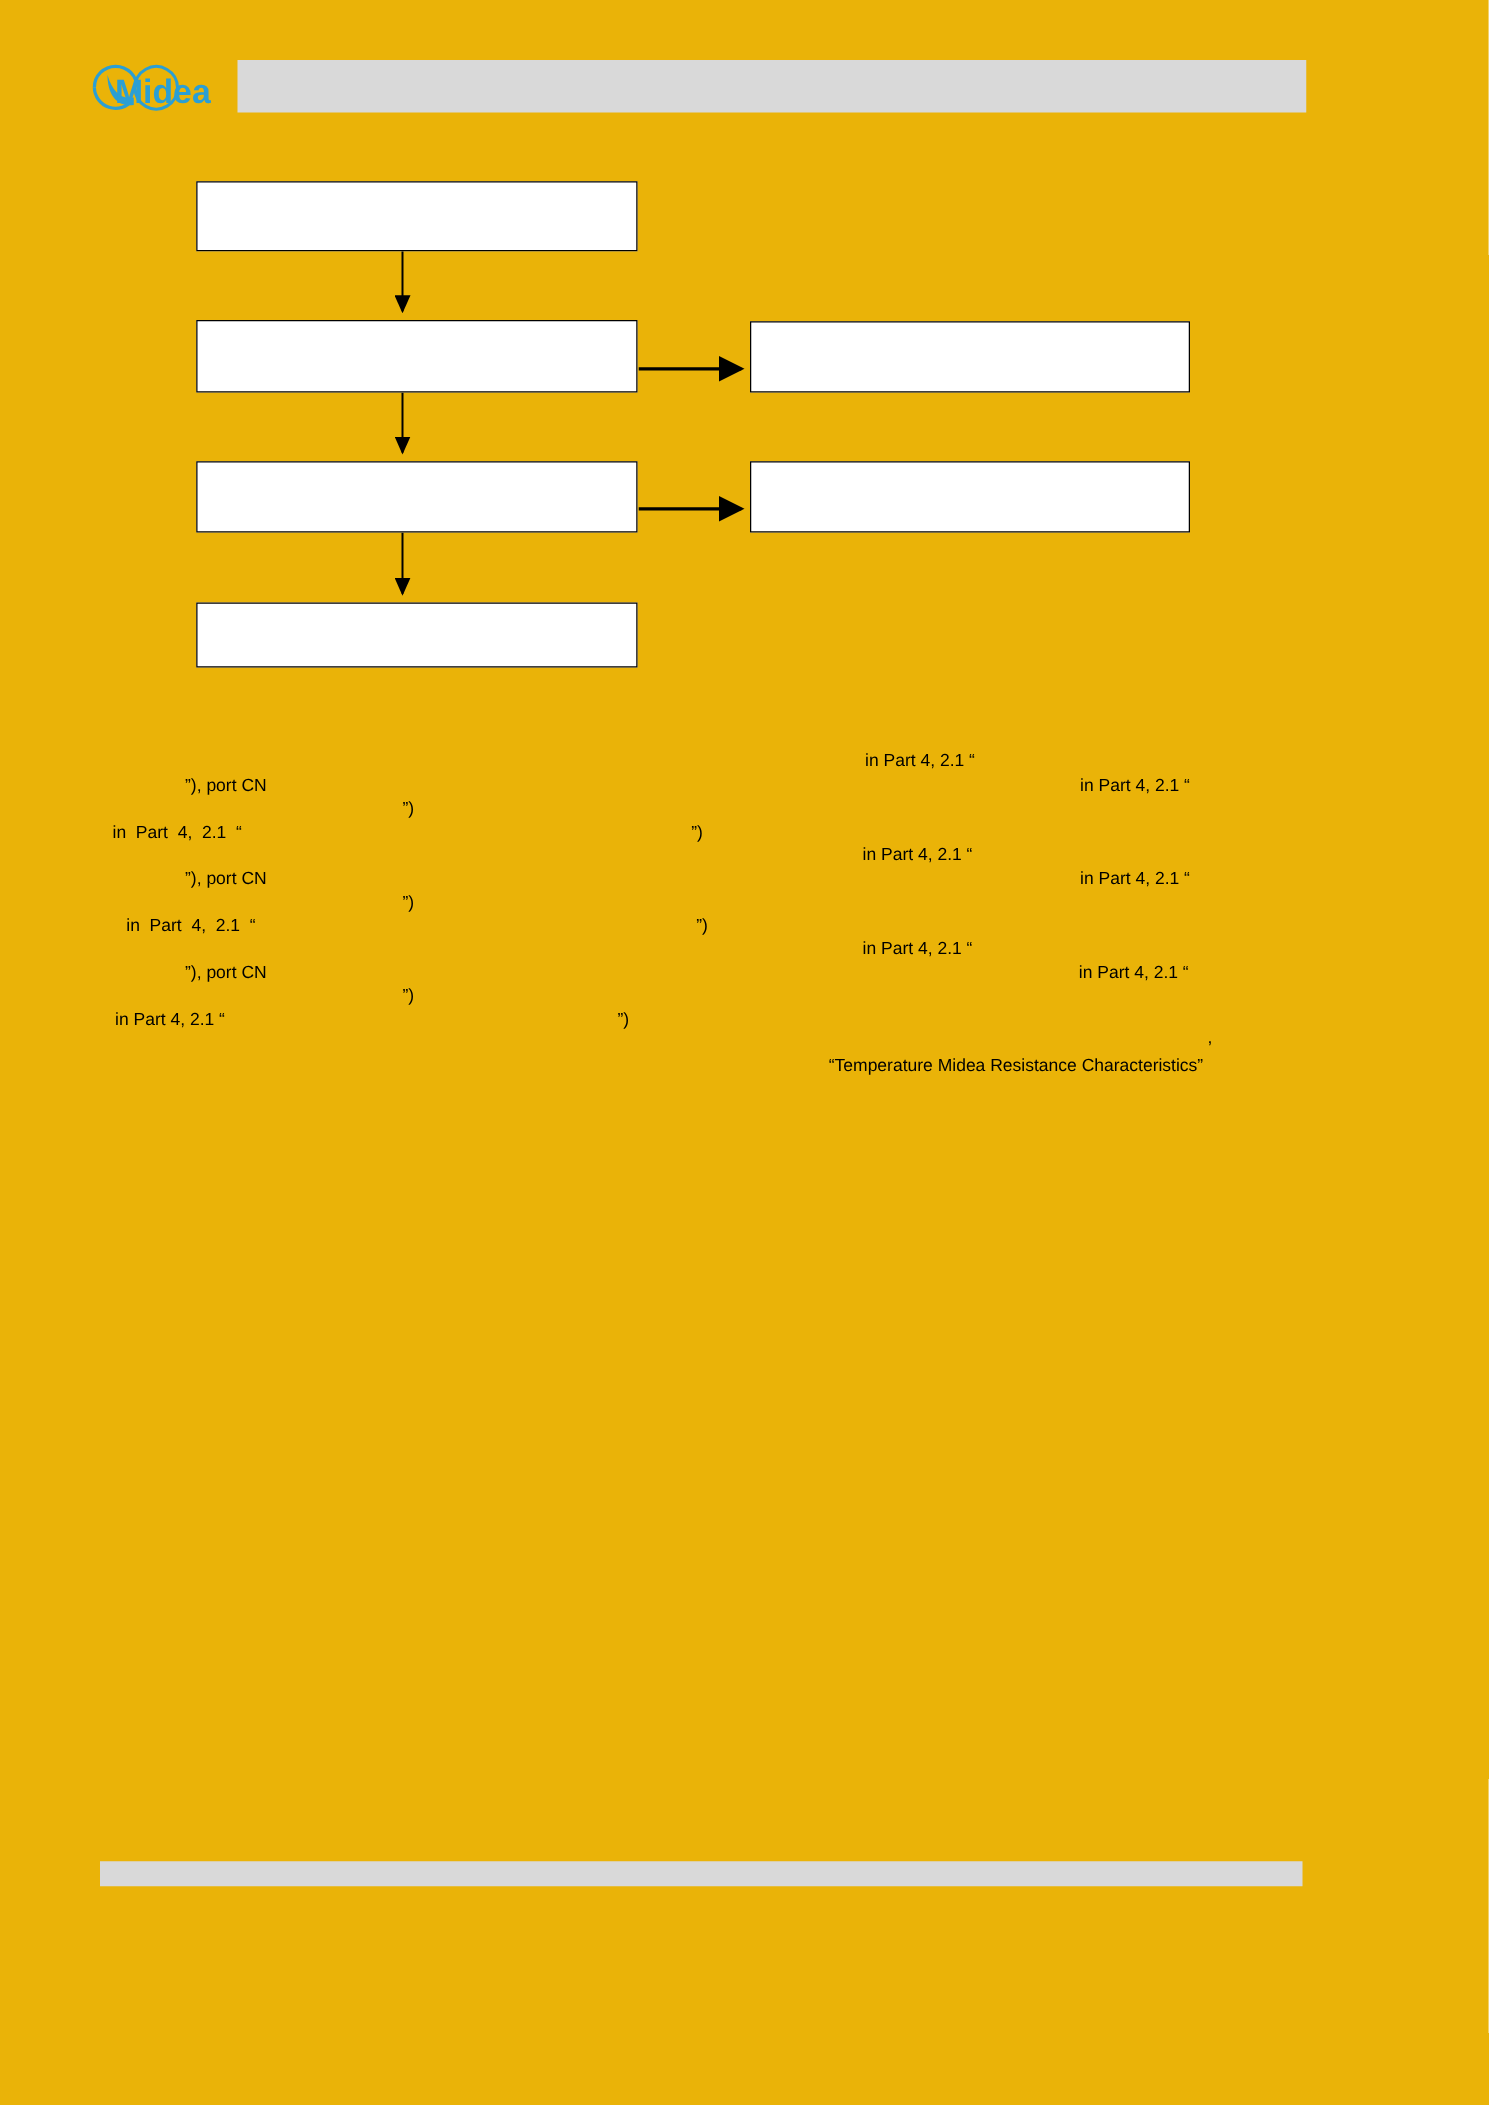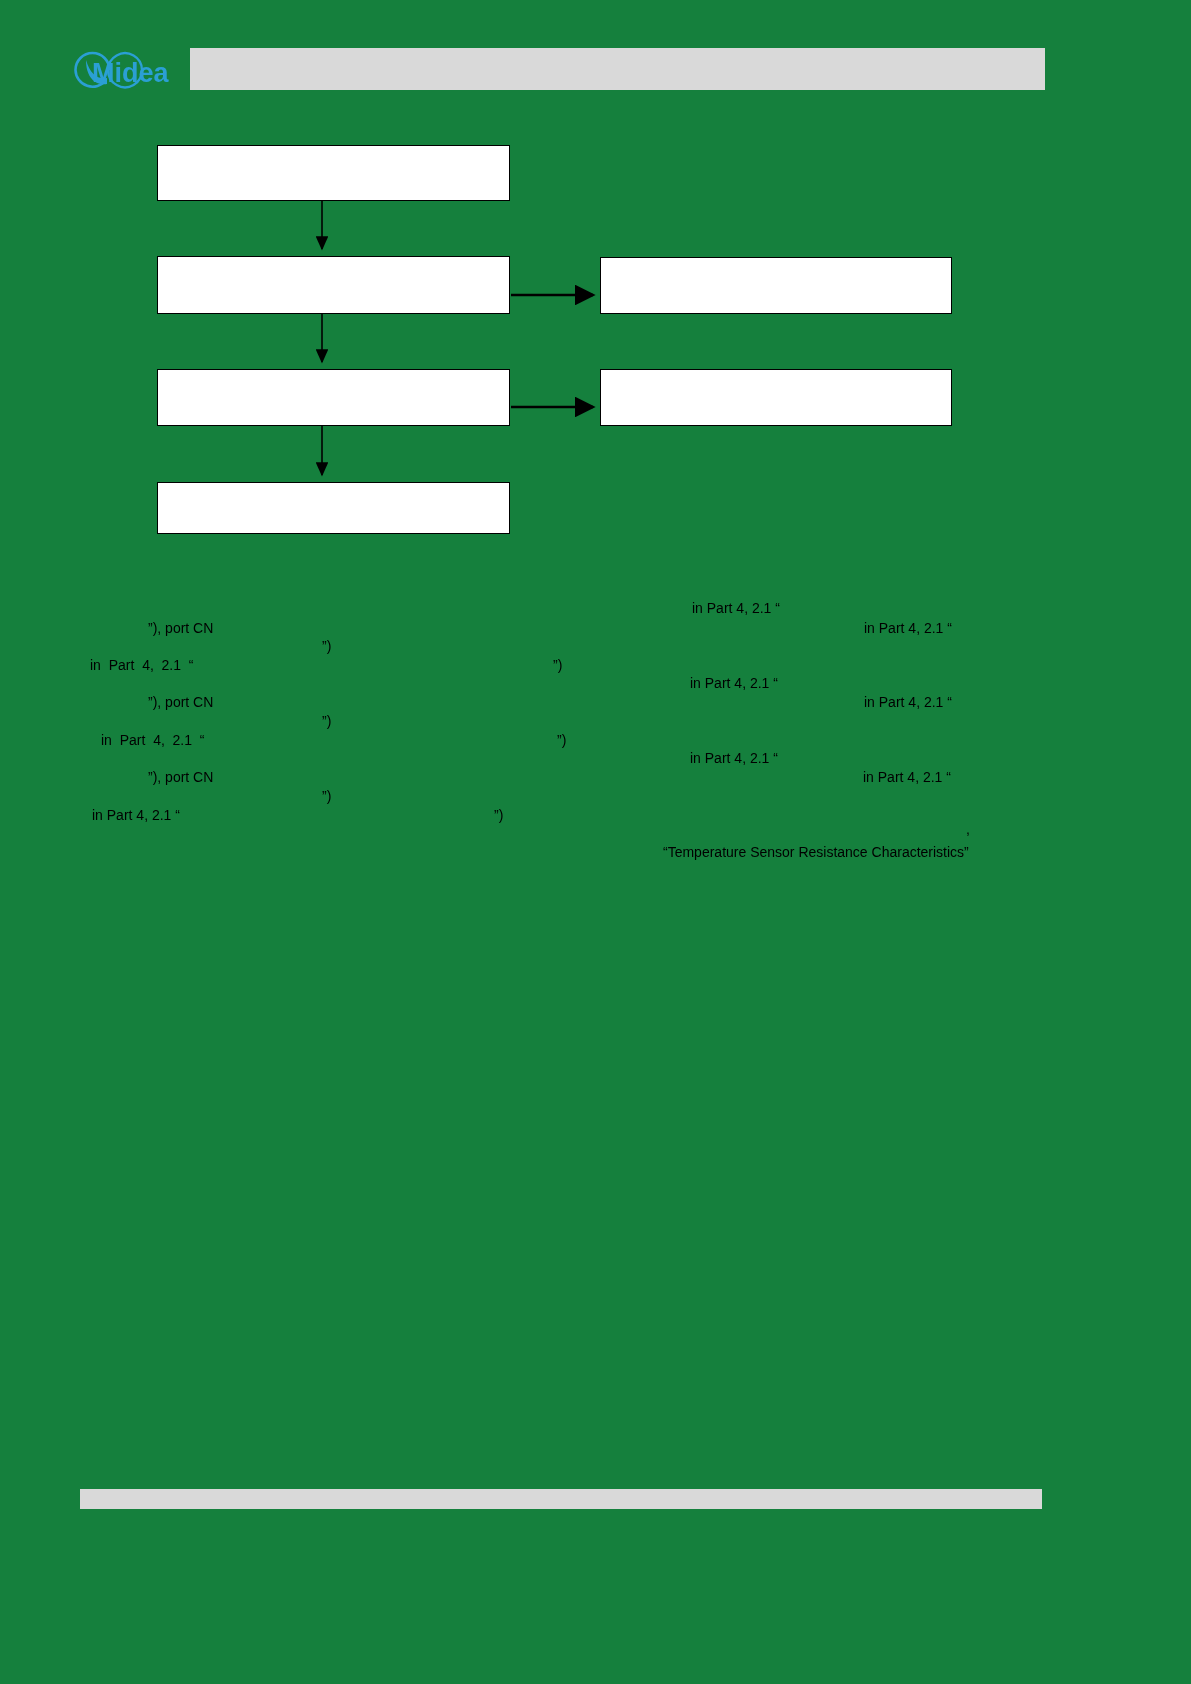--- a/index.html
+++ b/index.html
@@ -8,21 +8,21 @@
     background: #ffffff;
   }
   body {
     font-family: "Liberation Sans", sans-serif;
     color: #000000;
   }
   .page {
     position: relative;
     width: 1191px;
     height: 1684px;
-    background: #15803d;
+    background: #eab308;
     overflow: hidden;
   }
 
   
   .header-band {
     position: absolute;
     left: 190px;
     top: 48px;
     width: 855px;
     height: 42px;
@@ -158,17 +158,17 @@
 
   <div class="txt" style="left:690px; top:751px;">in Part 4, 2.1 “</div>
   <div class="txt" style="left:863px; top:770px;">in Part 4, 2.1 “</div>
 
   <div class="txt" style="left:148px; top:770px;">”), port CN</div>
   <div class="txt" style="left:322px; top:789px;">”)</div>
   <div class="txt" style="left:92px;  top:808px;">in Part 4, 2.1 “</div>
   <div class="txt" style="left:494px; top:808px;">”)</div>
 
   <div class="txt" style="left:966px; top:822px;">,</div>
-  <div class="txt" style="left:663px; top:845px;">“Temperature Sensor Resistance Characteristics”</div>
+  <div class="txt" style="left:663px; top:845px;">“Temperature Midea Resistance Characteristics”</div>
 
   <div class="footer-band"></div>
 
 </div>
 
 </body></html>

